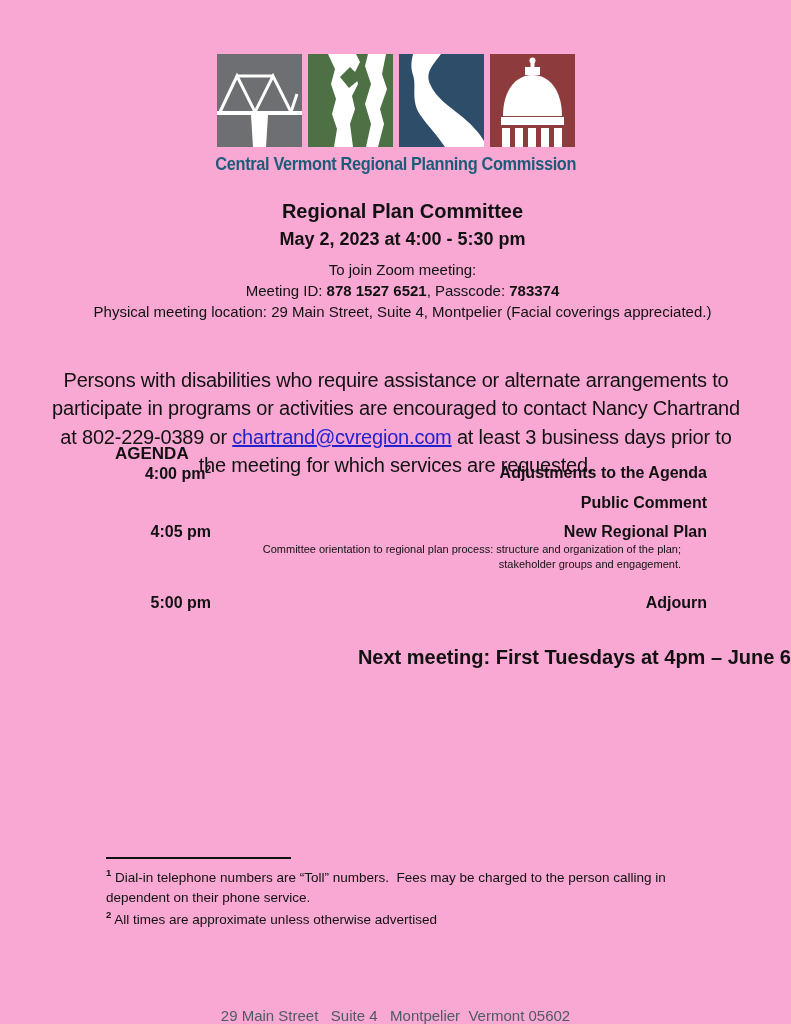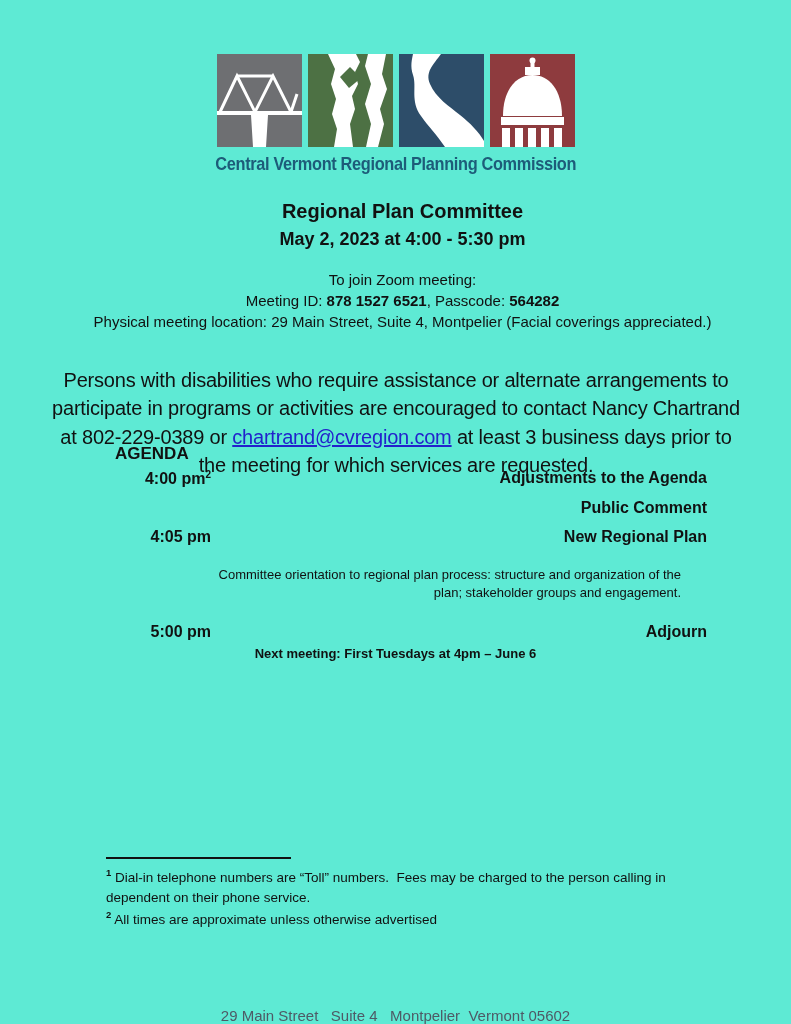--- a/index.html
+++ b/index.html
@@ -1,59 +1,59 @@
 <!DOCTYPE html>
 <html><head>
 <meta charset="utf-8">
 <style>
   html,body{margin:0;padding:0;background:#ffffff;}
   .page{
     position:relative;
     width:791px;height:1024px;
-    background:#5eead4;
+    background:#f9a8d4;
     font-family:"Liberation Sans",sans-serif;
     color:#111111;
     overflow:hidden;
   }
   
   .logo-block{position:absolute;top:54px;left:0;right:0;display:flex;flex-direction:column;align-items:center;}
   .logo-tiles{display:flex;gap:6px;}
   .logo-tiles svg{display:block;}
   .logo-wordmark{
     margin-top:6px;
     font-size:19px;font-weight:700;letter-spacing:-0.4px;
     color:#1d5c79;white-space:nowrap;
     transform:scaleX(.86);transform-origin:center;
   }
   
   .meeting-header{position:absolute;top:197px;left:14px;right:0;text-align:center;line-height:1.4;}
   .m-title{font-size:20px;font-weight:700;margin-bottom:2px;}
-  .m-date{font-size:18px;font-weight:700;margin-bottom:17px;}
+  .m-date{font-size:18px;font-weight:700;margin-bottom:7px;}
   .m-line{font-size:15px;}
   .m-link{font-size:14.5px;font-weight:700;}
   .m-link a{color:#2222cc;text-decoration:underline;}
   .num-bold{font-weight:700;}
   
   .accessibility{
     position:absolute;top:366px;left:51px;width:690px;
     text-align:center;font-size:20px;line-height:1.42;letter-spacing:-0.2px;
   }
   .accessibility a{color:#2222cc;text-decoration:underline;}
   
   .agenda{position:absolute;top:444px;left:107px;width:600px;}
-  .agenda-heading{font-size:17px;font-weight:700;padding-left:8px;margin-bottom:5px;}
+  .agenda-heading{font-size:17px;font-weight:700;padding-left:8px;}
   .agenda-row{display:flex;align-items:flex-start;margin-bottom:11px;text-align:right;}
   .agenda-time{width:104px;flex:none;font-size:16px;font-weight:700;}
   .agenda-time sup{font-size:10px;}
   .agenda-body{flex:1;}
   .agenda-title{font-size:16px;font-weight:700;}
-  .agenda-desc{font-size:13px;line-height:1.35;max-width:470px;margin-top:20px;}
+  .agenda-desc{font-size:11px;line-height:1.35;max-width:470px;margin-top:1px;}
   .agenda-row.gap-lg{margin-top:22px;}
   
-  .next-meeting{position:absolute;top:646px;left:0;right:0;text-align:center;font-size:13px;font-weight:700;}
+  .next-meeting{position:absolute;top:646px;left:0;right:0;text-align:right;font-size:20px;font-weight:700;}
   
   .footnotes{position:absolute;top:857px;left:70px;width:610px;margin-left:36px;}
   .footnote-rule{width:185px;height:0;border-top:2px solid #111;margin-bottom:7px;}
   .footnote{font-size:13.5px;line-height:1.5;white-space:pre-wrap;}
   .footnote sup{font-size:9.5px;font-weight:700;}
   
   .page-footer{position:absolute;top:954px;left:0;right:0;text-align:center;
     color:#4e5a66;font-size:15px;line-height:1.65;white-space:pre-wrap;}
 </style>
 </head>
@@ -99,21 +99,21 @@
         <rect x="64" y="74" width="8" height="19" fill="#ffffff"></rect>
       </svg>
     </div>
     <div class="logo-wordmark">Central Vermont Regional Planning Commission</div>
   </div>
 
   <div class="meeting-header">
     <div class="m-title">Regional Plan Committee</div>
     <div class="m-date">May 2, 2023 at 4:00 - 5:30 pm</div>
     <div class="m-line">To join Zoom meeting:</div>
-    <div class="m-line"><span>Meeting ID: </span><span class="num-bold">878 1527 6521</span><span>, Passcode: </span><span class="num-bold">564282</span></div>
+    <div class="m-line"><span>Meeting ID: </span><span class="num-bold">878 1527 6521</span><span>, Passcode: </span><span class="num-bold">783374</span></div>
     <div class="m-line">Physical meeting location: 29 Main Street, Suite 4, Montpelier (Facial coverings appreciated.)</div>
   </div>
 
   <div class="accessibility"><span>Persons with disabilities who require assistance or alternate arrangements to participate in programs or activities are encouraged to contact Nancy Chartrand at 802-229-0389 or </span><a href="#">chartrand@cvregion.com</a><span> at least 3 business days prior to the meeting for which services are requested.</span></div>
 
   <div class="agenda">
     <div class="agenda-heading">AGENDA</div>
 
     <div class="agenda-row">
       <div class="agenda-time"><span>4:00 pm</span><sup>2</sup></div>

